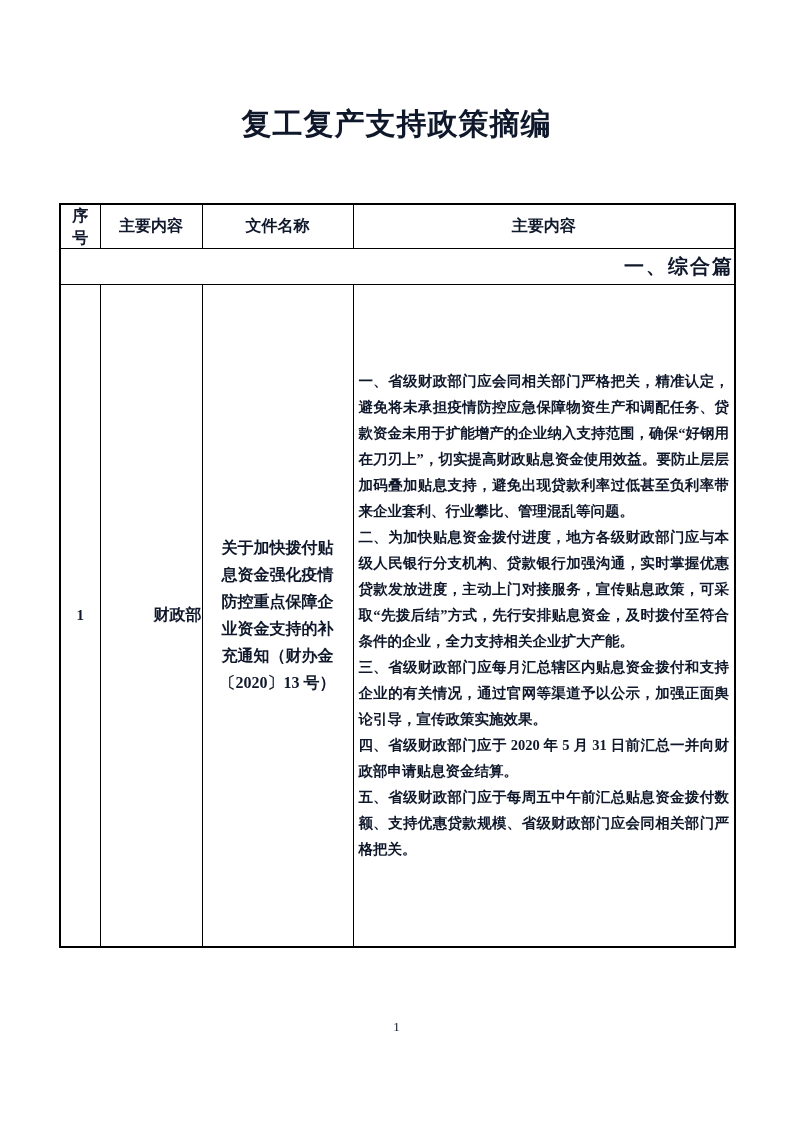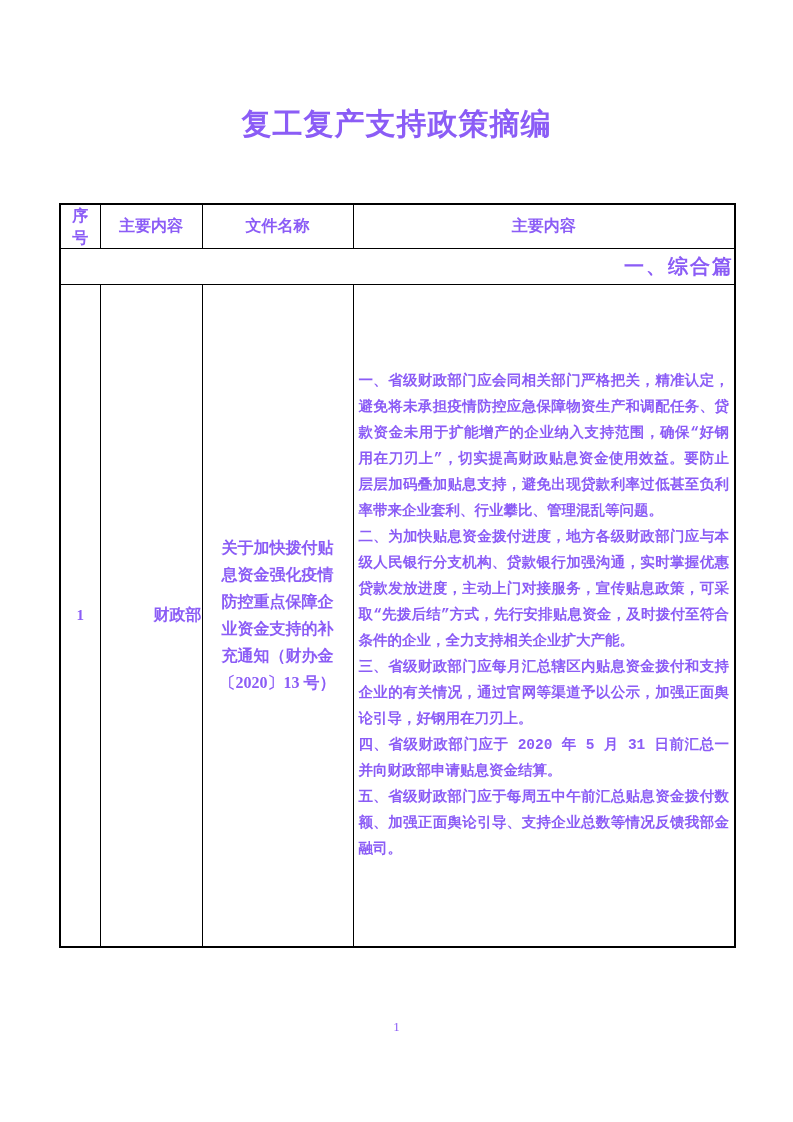--- a/index.html
+++ b/index.html
@@ -6,21 +6,21 @@
   html, body {
     margin: 0;
     padding: 0;
     background: #ffffff;
   }
   .page {
     position: relative;
     width: 793px;
     height: 1122px;
     background: #ffffff;
-    color: #8b5cf6;
+    color: #0f172a;
     font-family: "Liberation Serif", "DejaVu Serif", serif;
     overflow: hidden;
   }
   .doc-title {
     margin: 0;
     padding-top: 104px;
     text-align: center;
     font-size: 30px;
     font-weight: bold;
     letter-spacing: 1px;
@@ -83,21 +83,20 @@
   .cell-content {
     vertical-align: middle;
     padding: 0 5px !important;
   }
   .cell-content p {
     margin: 0;
     font-size: 14.5px;
     line-height: 26px;
     text-align: justify;
     text-align-last: left;
-    font-family: Liberation Mono, monospace;
   }
   .page-num {
     position: absolute;
     top: 1019px;
     left: 0;
     width: 100%;
     text-align: center;
     font-size: 13px;
   }
 </style>
@@ -130,23 +129,23 @@
         <td colspan="4">一、综合篇</td>
       </tr>
       <tr class="data-row">
         <td class="cell-seq">1</td>
         <td class="cell-agency">财政部</td>
         <td class="cell-doc">关于加快拨付贴息资金强化疫情防控重点保障企业资金支持的补充通知（财办金〔2020〕13 号）</td>
         <td class="cell-content">
           <div class="content-wrap">
             <p>一、省级财政部门应会同相关部门严格把关，精准认定，避免将未承担疫情防控应急保障物资生产和调配任务、贷款资金未用于扩能增产的企业纳入支持范围，确保“好钢用在刀刃上”，切实提高财政贴息资金使用效益。要防止层层加码叠加贴息支持，避免出现贷款利率过低甚至负利率带来企业套利、行业攀比、管理混乱等问题。</p>
             <p>二、为加快贴息资金拨付进度，地方各级财政部门应与本级人民银行分支机构、贷款银行加强沟通，实时掌握优惠贷款发放进度，主动上门对接服务，宣传贴息政策，可采取“先拨后结”方式，先行安排贴息资金，及时拨付至符合条件的企业，全力支持相关企业扩大产能。</p>
-            <p>三、省级财政部门应每月汇总辖区内贴息资金拨付和支持企业的有关情况，通过官网等渠道予以公示，加强正面舆论引导，好钢用在刀刃上。</p>
+            <p>三、省级财政部门应每月汇总辖区内贴息资金拨付和支持企业的有关情况，通过官网等渠道予以公示，加强正面舆论引导，宣传政策实施效果。</p>
             <p>四、省级财政部门应于 2020 年 5 月 31 日前汇总一并向财政部申请贴息资金结算。</p>
-            <p>五、省级财政部门应于每周五中午前汇总贴息资金拨付数额、加强正面舆论引导、支持企业总数等情况反馈我部金融司。</p>
+            <p>五、省级财政部门应于每周五中午前汇总贴息资金拨付数额、支持优惠贷款规模、省级财政部门应会同相关部门严格把关。</p>
           </div>
         </td>
       </tr>
     </tbody>
   </table>
 
   <div class="page-num">1</div>
 
 </div>
 

